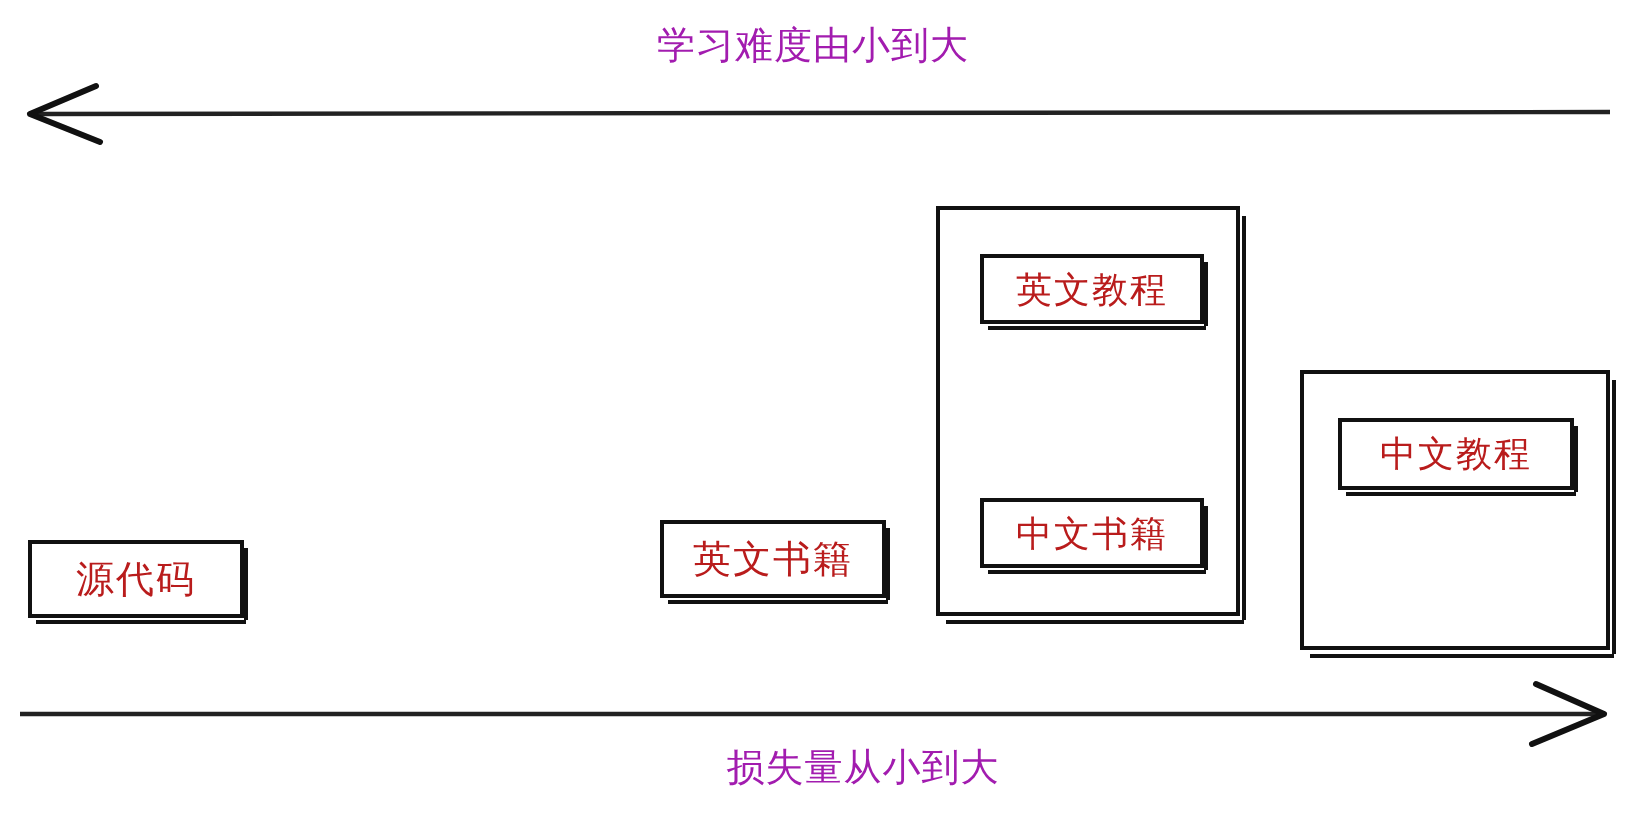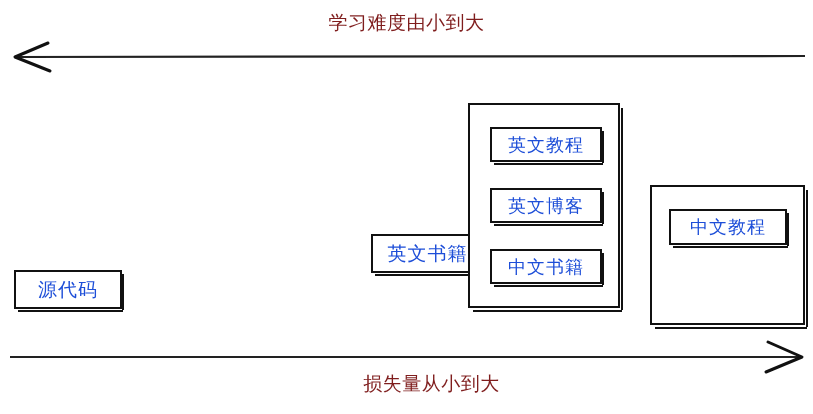--- a/index.html
+++ b/index.html
@@ -13,21 +13,21 @@
   #canvas {
     position: relative;
     width: 813px;
     height: 414px;
     background: #ffffff;
     overflow: hidden;
   }
   .axis-label {
     position: absolute;
     font-size: 19px;
-    color: #7f1d1d;
+    color: #a21caf;
     white-space: nowrap;
     letter-spacing: 0.5px;
     text-align: center;
   }
   #top-axis-label {
     left: 0;
     width: 813px;
     top: 10px;
   }
   #bottom-axis-label {
@@ -45,21 +45,21 @@
   #bottom-axis-svg { top: 330px; }
 
   .node-box {
     position: absolute;
     box-sizing: border-box;
     background: #ffffff;
     border: 2px solid #111111;
     display: flex;
     align-items: center;
     justify-content: center;
-    color: #1d4ed8;
+    color: #b91c1c;
     font-size: 19px;
     letter-spacing: 1px;
     white-space: nowrap;
   }
   
   .node-box::after {
     content: "";
     position: absolute;
     left: 2px;
     right: -3px;
@@ -122,30 +122,27 @@
     <path d="M 768 12 L 802 27 L 766 42" fill="none" stroke="#111111" stroke-width="3" stroke-linecap="round" stroke-linejoin="round"></path>
   </svg>
 
   <div class="axis-label" id="bottom-axis-label">损失量从小到大</div>
 
   <div class="node-box" style="left: 14px; top: 270px; width: 108px; height: 39px;">
     <span>源代码</span>
   </div>
 
 
-  <div class="node-box" style="left: 330px; top: 234px; width: 113px; height: 39px; margin-left: 41px;">
+  <div class="node-box" style="left: 330px; top: 260px; width: 113px; height: 39px;">
     <span>英文书籍</span>
   </div>
 
   <div class="group-box" style="left: 468px; top: 103px; width: 152px; height: 205px;">
     <div class="node-box" style="left: 20px; top: 22px; width: 112px; height: 35px;">
       <span>英文教程</span>
-    </div>
-    <div class="node-box" style="left: 20px; top: 83px; width: 112px; height: 35px;">
-      <span>英文博客</span>
     </div>
     <div class="node-box" style="left: 20px; top: 144px; width: 112px; height: 35px; text-align: right;">
       <span>中文书籍</span>
     </div>
   </div>
 
   <div class="group-box" style="left: 650px; top: 185px; width: 155px; height: 140px;">
     <div class="node-box" style="left: 17px; top: 22px; width: 118px; height: 36px;">
       <span>中文教程</span>
     </div>

